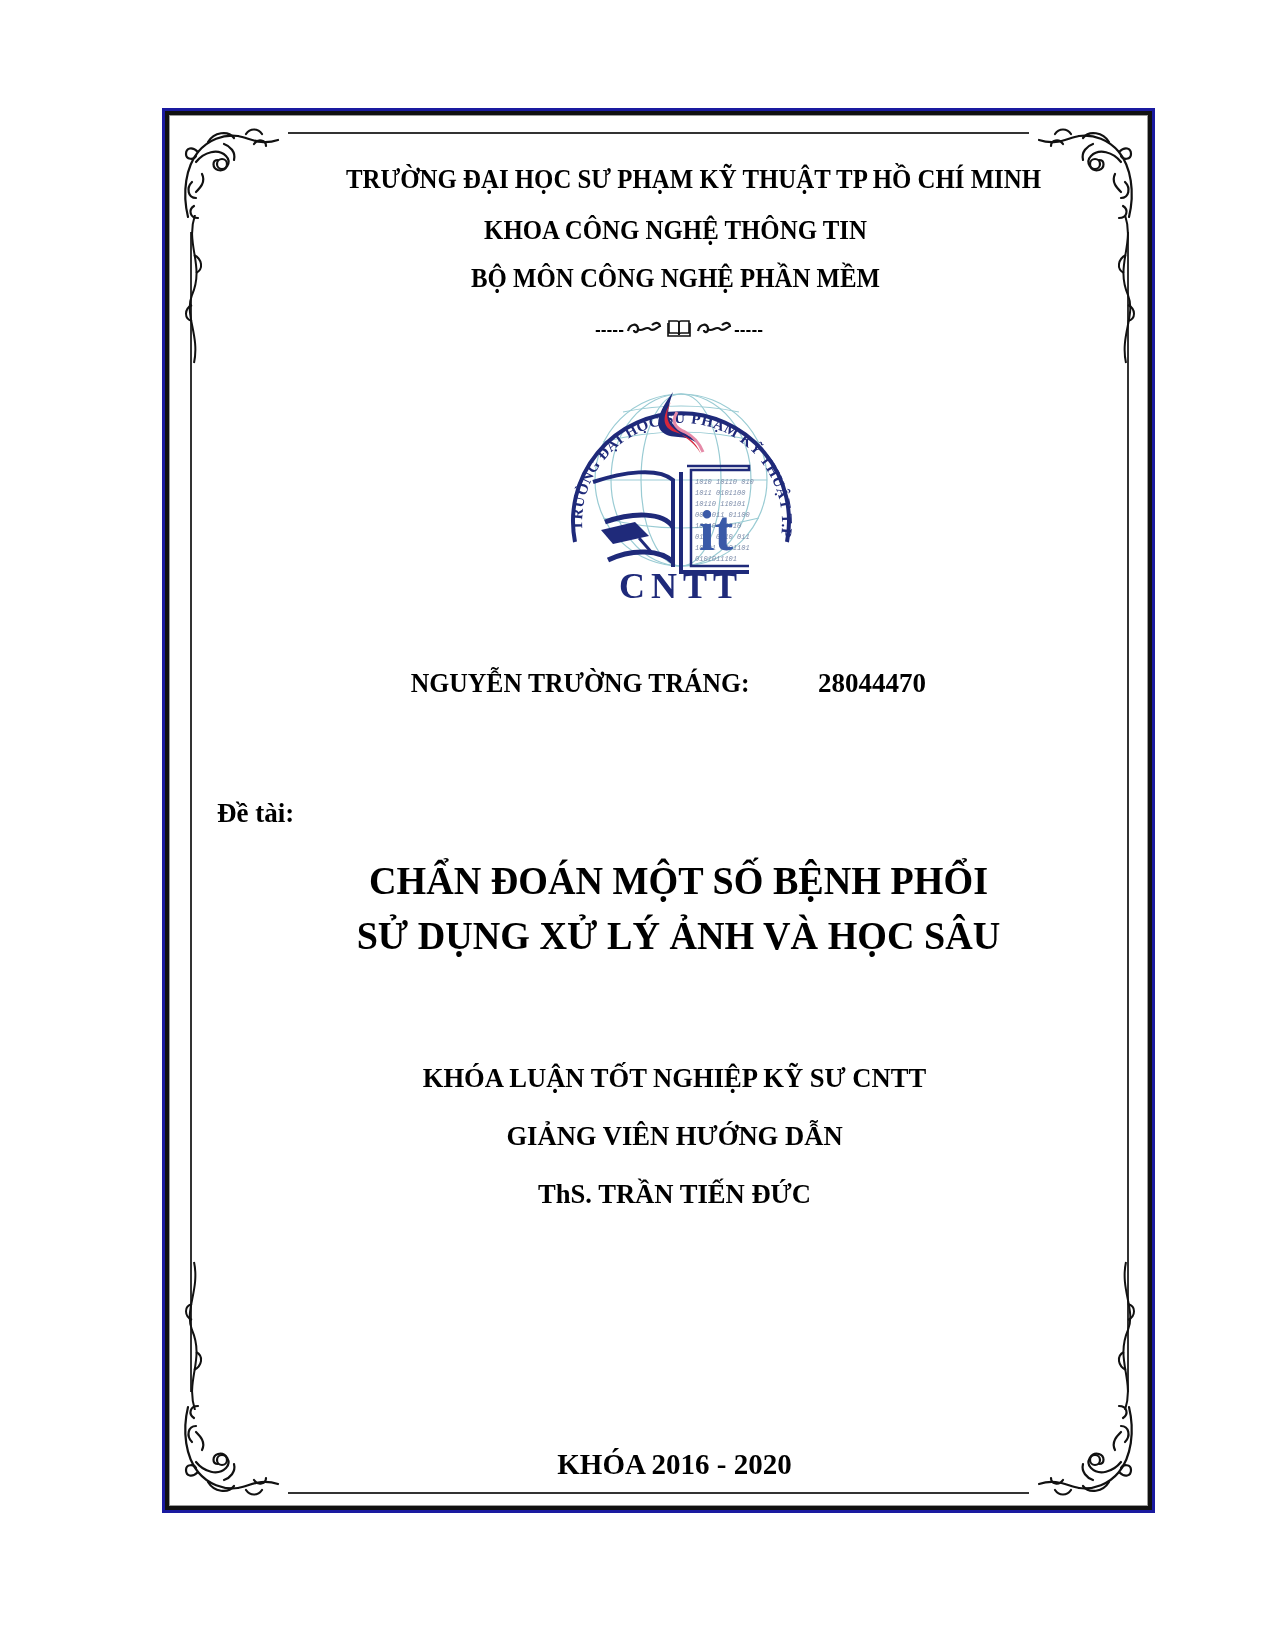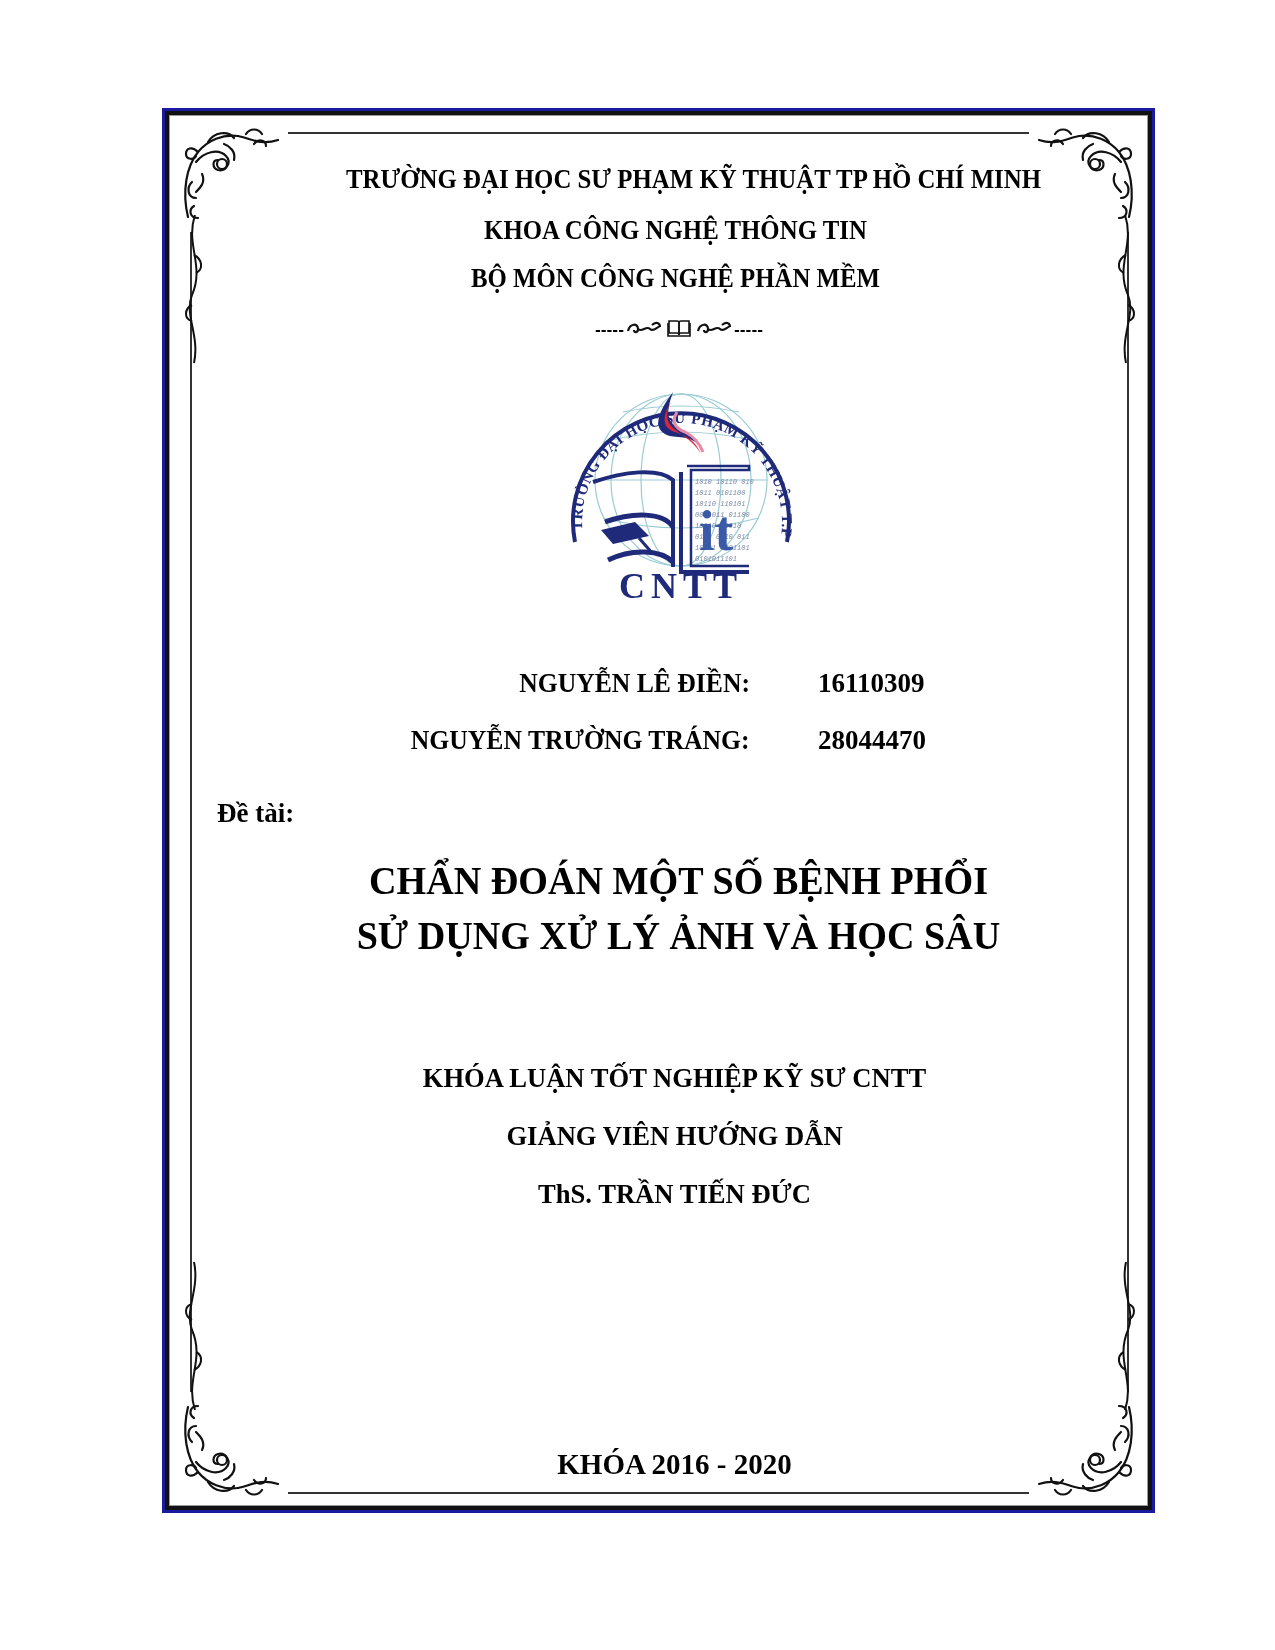--- a/index.html
+++ b/index.html
@@ -340,24 +340,20 @@
     </g>
 
     <text x="146" y="188" font-family="Liberation Serif, serif" font-weight="bold" font-size="56" fill="#3a5aa8">it</text>
 
     <text x="128" y="236" text-anchor="middle" font-family="Liberation Serif, serif" font-weight="bold" font-size="36" fill="#1f2a7a" letter-spacing="6">CNTT</text>
   </svg>
 </div>
 
 <div class="students">
   <div class="student-row">
-    <span class="student-name">NGUYỄN LÊ ĐIỀN:</span>
-    <span class="student-id">16110309</span>
-  </div>
-  <div class="student-row">
     <span class="student-name">NGUYỄN TRƯỜNG TRÁNG:</span>
     <span class="student-id">28044470</span>
   </div>
 </div>
 
 <div class="topic-label">Đề tài:</div>
 <div class="line title title1">CHẨN ĐOÁN MỘT SỐ BỆNH PHỔI</div>
 <div class="line title title2">SỬ DỤNG XỬ LÝ ẢNH VÀ HỌC SÂU</div>
 
 <div class="line sub sub1">KHÓA LUẬN TỐT NGHIỆP KỸ SƯ CNTT</div>

